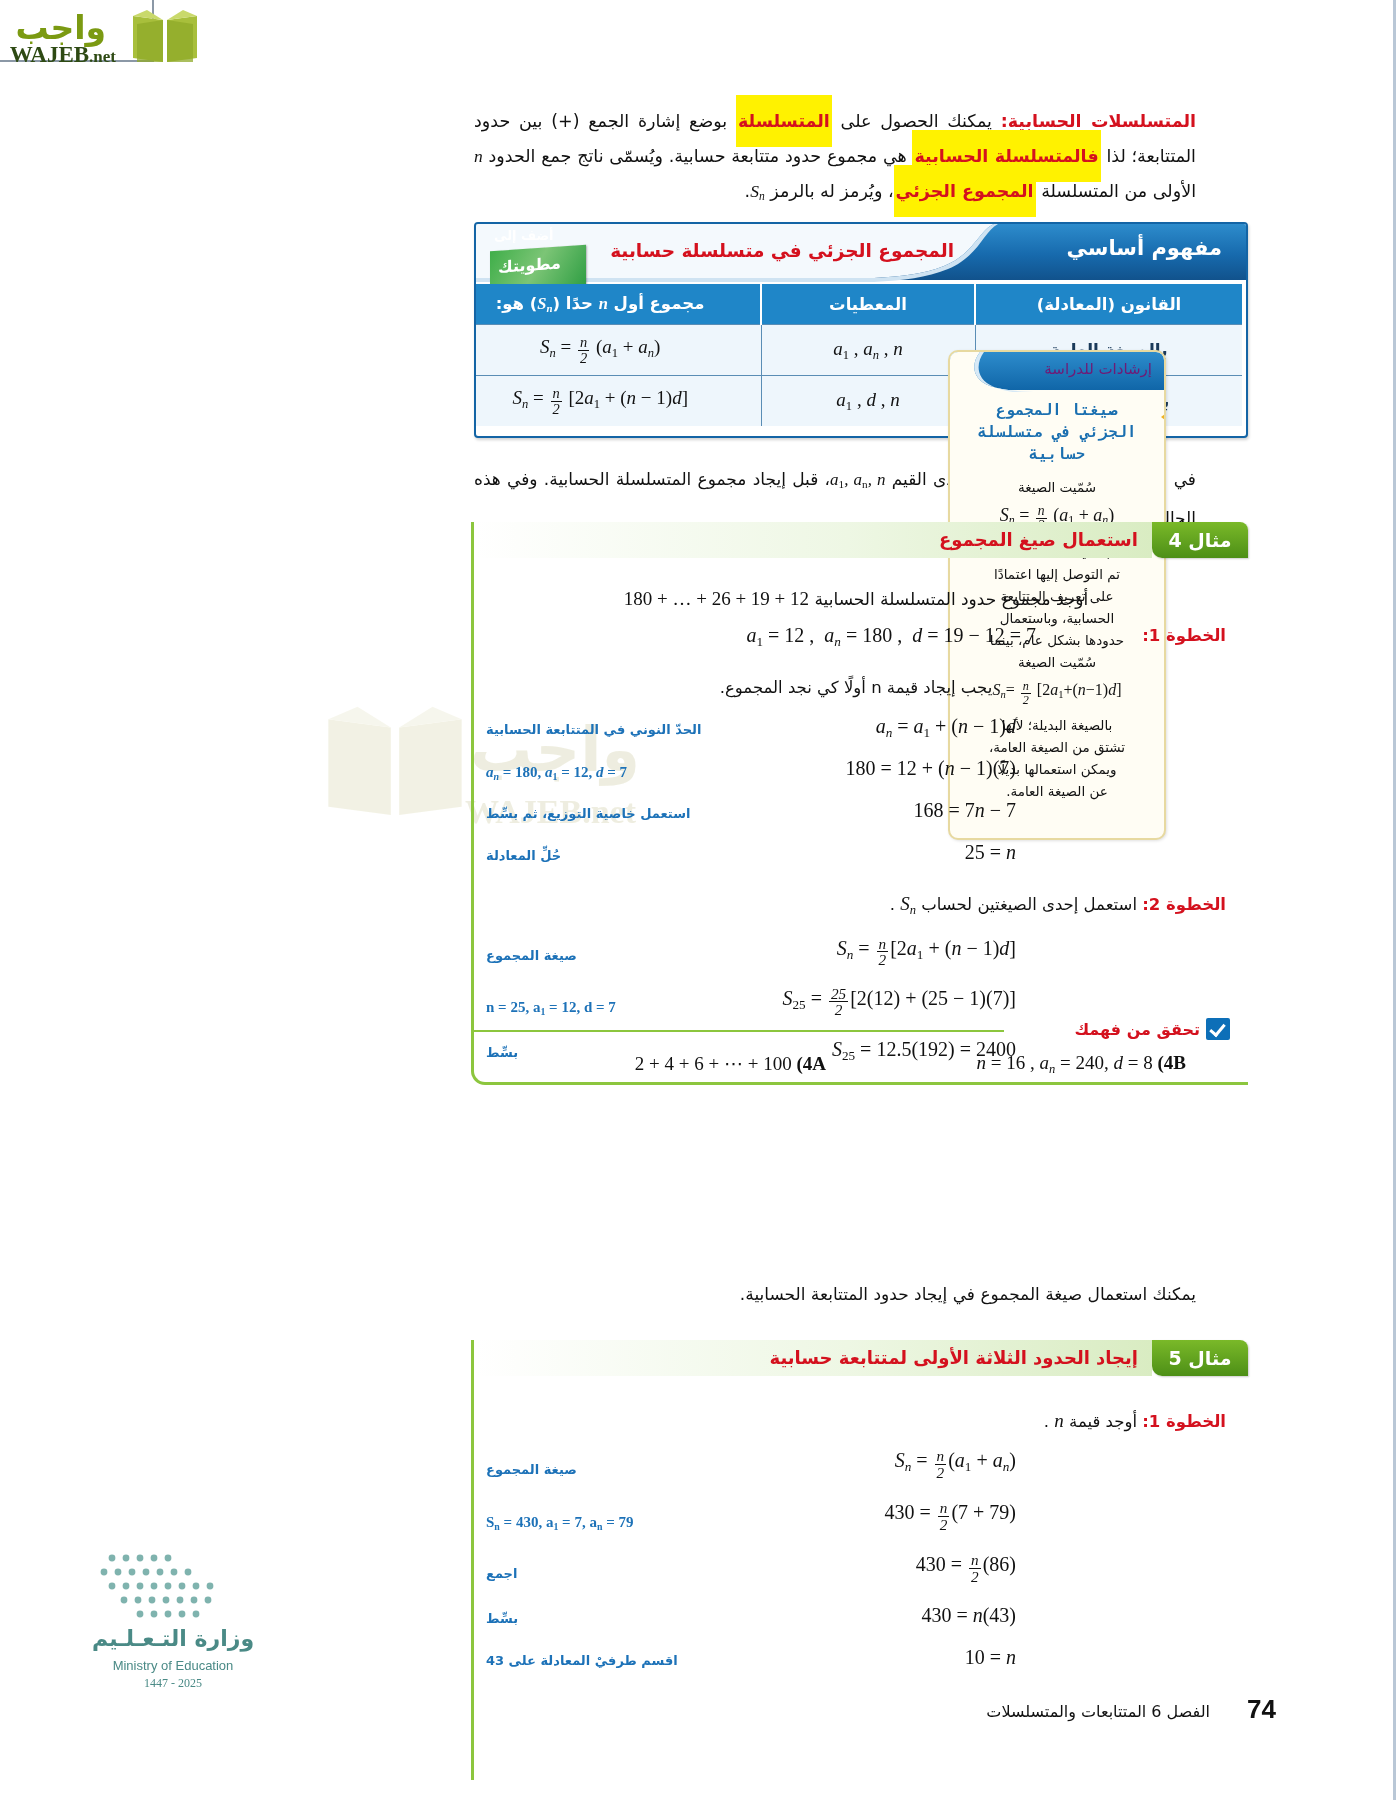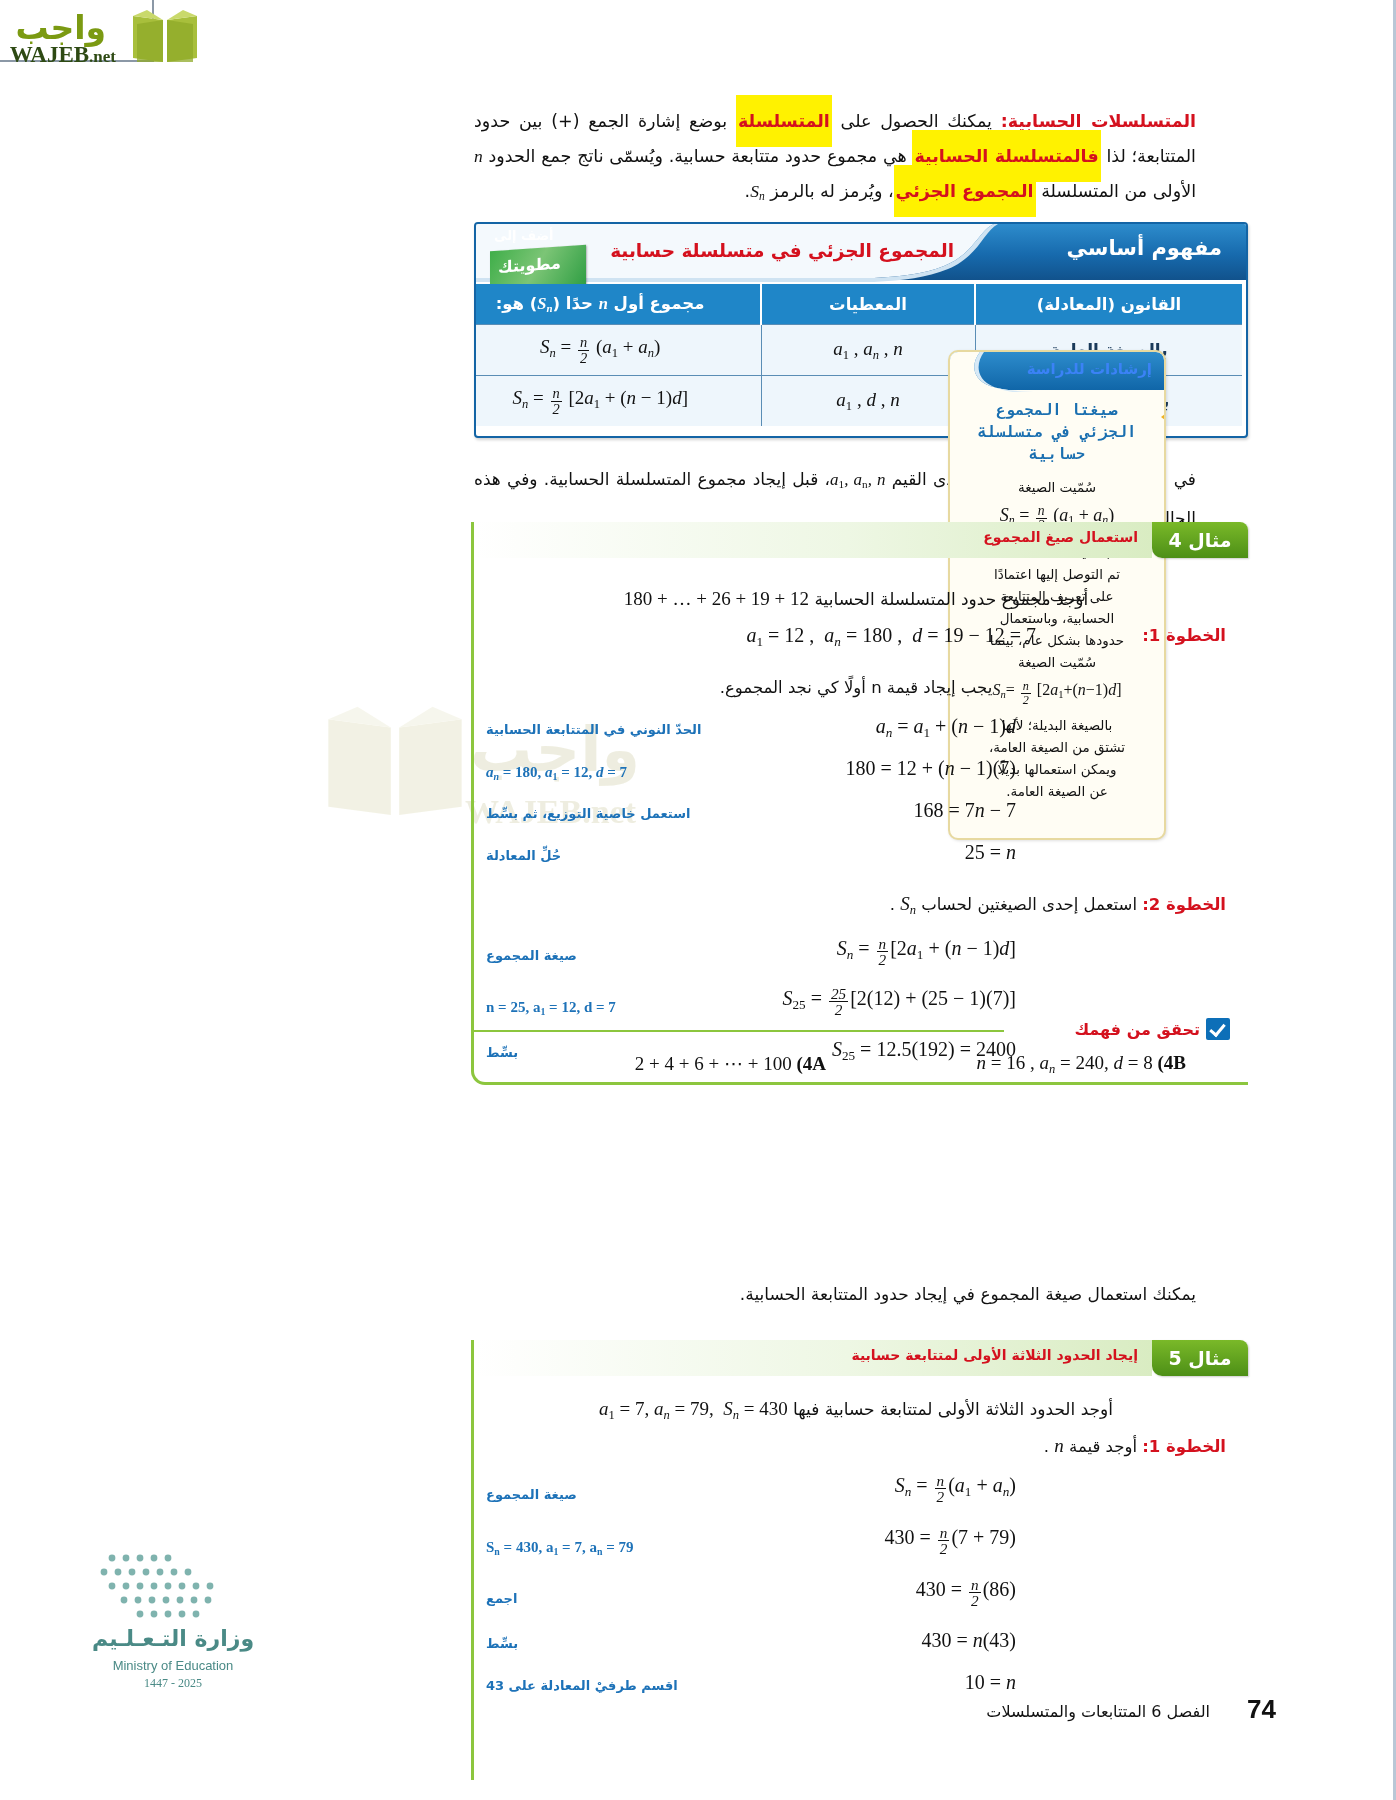--- a/index.html
+++ b/index.html
@@ -147,21 +147,21 @@
     box-shadow:1px 1px 3px rgba(0,0,0,.12);overflow:hidden;
   }
   .tip-head{
     position:absolute;right:0;top:0;width:214px;height:38px;
     background:linear-gradient(to bottom,#2d8ccc,#1066a8);
     border-radius:8px 8px 0 0;
   }
   .tip-swoosh{position:absolute;left:0;top:0;width:214px;height:40px;}
   .tip-head-t{
     position:absolute;right:12px;top:8px;
-    font-family:"DejaVu Sans",sans-serif;font-size:15px;font-weight:bold;color:#3b82f6;
+    font-family:"DejaVu Sans",sans-serif;font-size:15px;font-weight:normal;color:#701a75;
     direction:rtl;
   }
   .tip-title{
     position:absolute;right:0;top:48px;width:214px;text-align:center;
     font-family:Liberation Mono, monospace;font-size:15.5px;font-weight:bold;
     color:#1a6fb0;line-height:22px;direction:rtl;
   }
   .tip-body{
     position:absolute;right:0;top:124px;width:214px;text-align:center;
     font-family:"DejaVu Sans",sans-serif;font-size:13.5px;line-height:22px;
@@ -195,21 +195,21 @@
     font-family:"DejaVu Sans",sans-serif;font-size:19px;font-weight:bold;color:#fff;
     direction:rtl;
   }
   .ex-bar{
     position:absolute;right:96px;top:0;height:36px;
     background:linear-gradient(to left,#d9ecc2 0%,#eef7e4 45%,#ffffff 100%);
     border-radius:0;
   }
   .ex-bar-t{
     position:absolute;right:14px;top:7px;
-    font-family:"DejaVu Sans",sans-serif;font-size:14px;font-weight:bold;color:#d4111e;
+    font-family:"DejaVu Sans",sans-serif;font-size:18px;font-weight:bold;color:#d4111e;
     direction:rtl;white-space:nowrap;
   }
   .ex-body{
     position:absolute;direction:rtl;
   }
   .q{
     font-family:"DejaVu Sans",sans-serif;font-size:17px;color:#111;direction:rtl;
   }
   .step{
     font-family:"DejaVu Sans",sans-serif;font-size:16.5px;color:#111;direction:rtl;
@@ -518,26 +518,20 @@
 <div class="ex-hdr" style="position:absolute;right:148px;top:1340px;width:774px;">
   <div class="ex-tag">
     <span>مثال 5</span>
   </div>
   <div class="ex-bar" style="width:678px;">
     <div class="ex-bar-t">إيجاد الحدود الثلاثة الأولى لمتتابعة حسابية</div>
   </div>
 </div>
 
 <div class="ex-body" style="right:170px;top:1398px;width:740px;">
-  <div class="q" style="text-align:center;">
-    <span>أوجد الحدود الثلاثة الأولى لمتتابعة حسابية فيها</span>
-    <span class="mr" style="font-size:19px;direction:ltr;display:inline-block">
-      <span class="m">a<span class="subr">1</span></span> = 7, <span class="m">a<span class="sub">n</span></span> = 79,&nbsp; <span class="m">S<span class="sub">n</span></span> = 430
-    </span>
-  </div>
 
   <div class="step" style="margin-top:12px;text-align:right">
     <b>الخطوة 1:</b>
     <span>أوجد قيمة <span class="m" style="font-size:19px">n</span> .</span>
   </div>
 
   <div style="margin-top:16px">
     <div class="wrow" style="height:52px">
       <span class="wmath">
         <span class="m">S<span class="sub">n</span></span> = <span class="frac"><span class="num">n</span><span class="den">2</span></span>(<span class="m">a<span class="subr">1</span></span> + <span class="m">a<span class="sub">n</span></span>)

